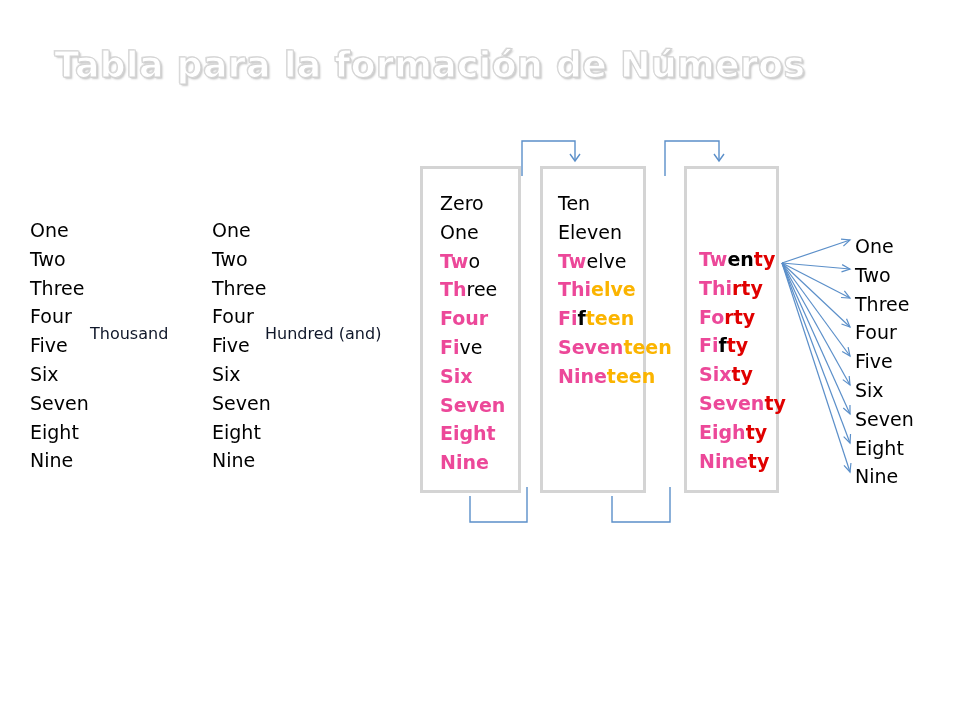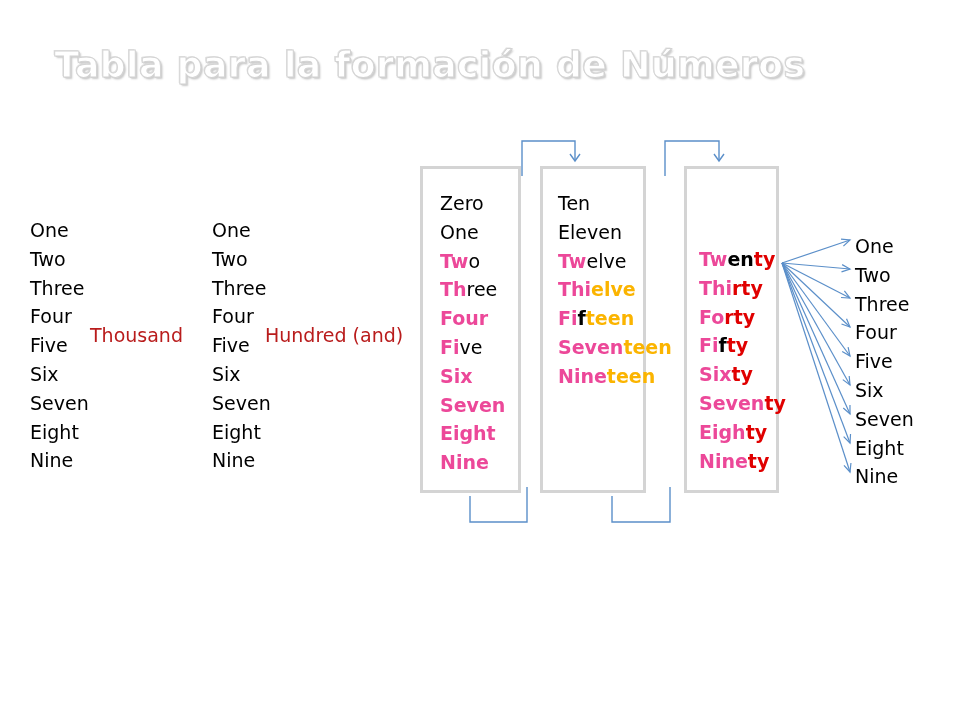--- a/index.html
+++ b/index.html
@@ -43,22 +43,22 @@
     line-height: 28.8px;
     color: #000000;
     white-space: nowrap;
   }
   #col-thousand-words { left: 30px; top: 216px; }
   #col-hundred-words  { left: 212px; top: 216px; }
   #col-units-right    { left: 855px; top: 232px; }
 
   .joinlabel {
     position: absolute;
-    font-size: 19px;
-    color: #b91c1c;
+    font-size: 16px;
+    color: #0f172a;
     white-space: nowrap;
   }
   #label-thousand { left: 90px;  top: 324px; }
   #label-hundred  { left: 265px; top: 324px; text-align: center; }
 
   
   .numbox {
     position: absolute;
     border: 3px solid #d4d4d4;
     background: transparent;

